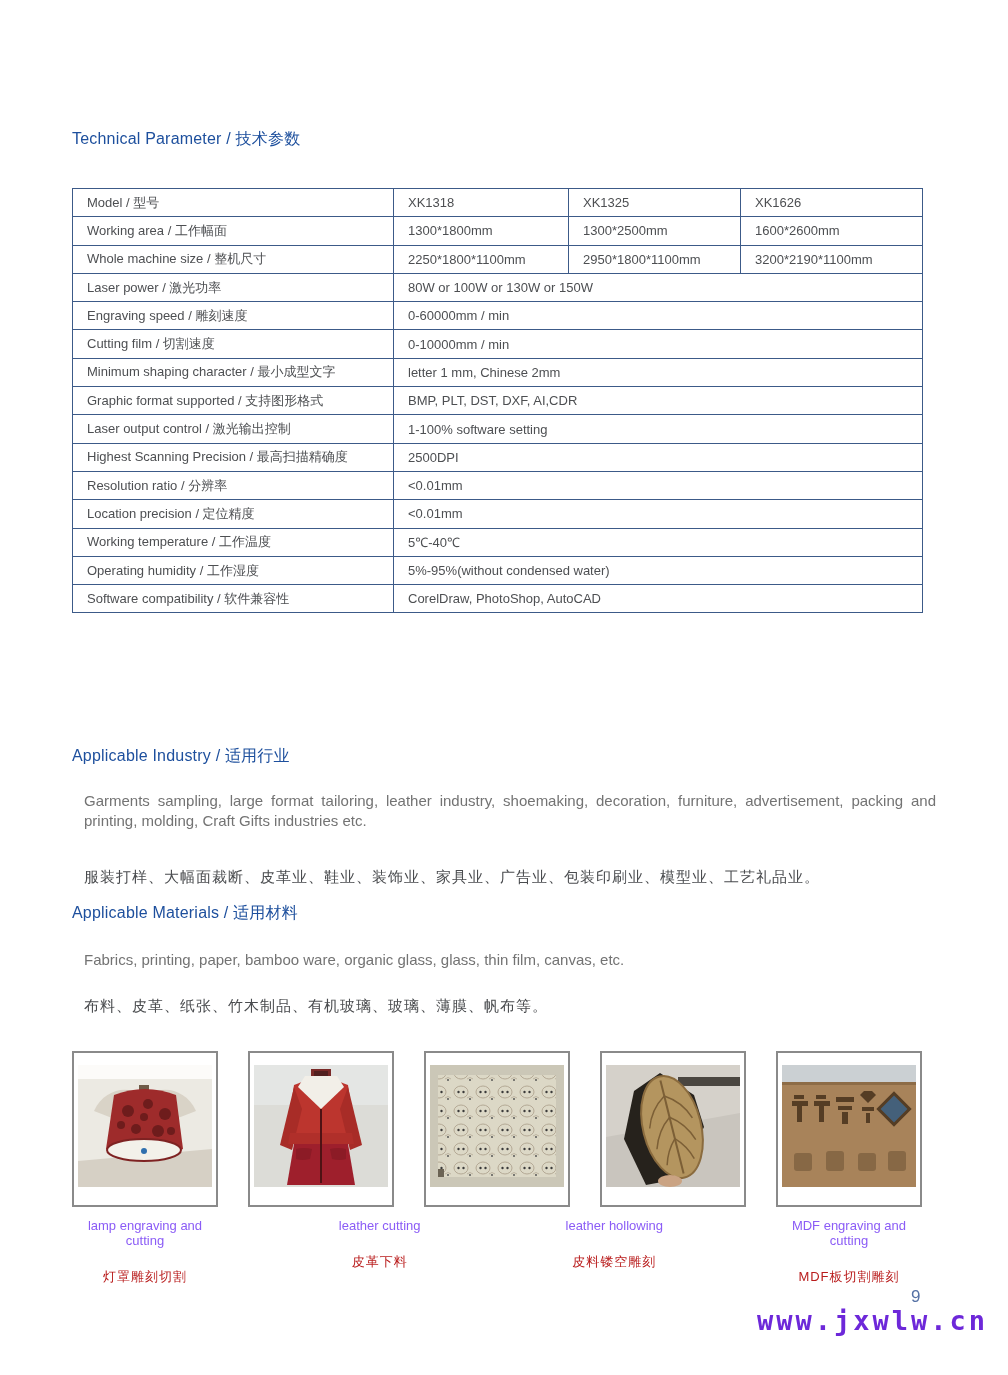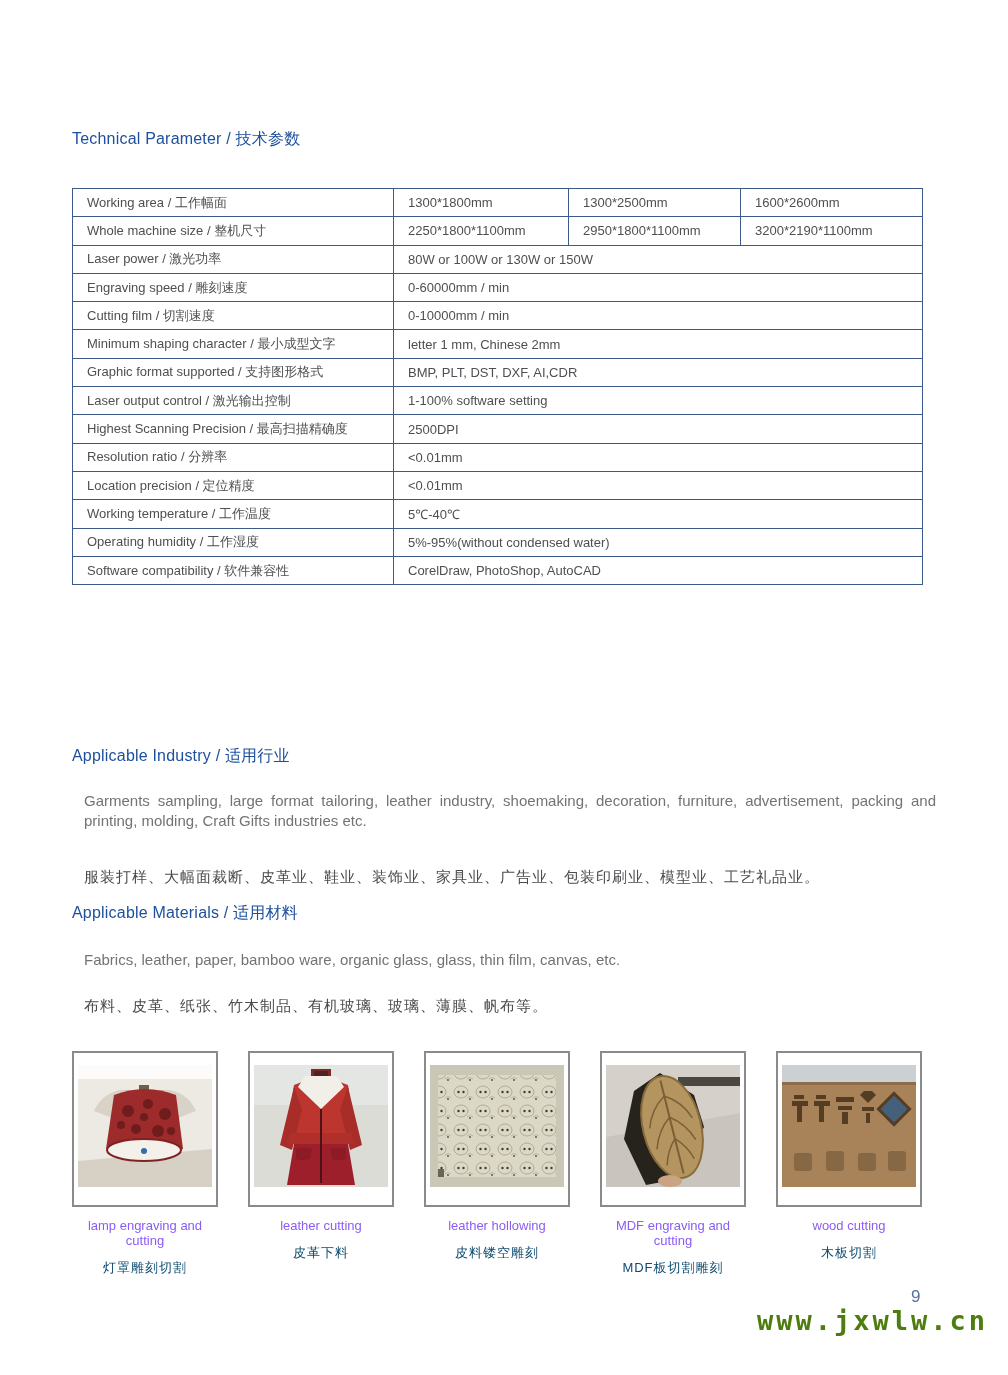--- a/index.html
+++ b/index.html
@@ -43,46 +43,52 @@
   }
   .figures-row { top:1051px; }
   .captions-row { top:1218px; }
   .figure-box {
     width:142px; height:152px; border:2px solid #8a8a8a; background:#ffffff;
     display:flex; align-items:flex-start; justify-content:center;
   }
   .figure-box svg { display:block; margin-top:12px; }
   .caption-cell { width:146px; text-align:center; }
   .caption-en { font-size:13px; line-height:15px; color:#8b5cf6; }
-  .caption-zh { font-size:13px; color:#0c4a6e; margin-top:11px; letter-spacing:1px; }
+  .caption-zh { font-size:13px; color:#b91c1c; margin-top:20px; letter-spacing:1px; }
 
   .watermark {
     position:absolute; left:757px; top:1305px;
     font-family:"DejaVu Sans Mono", monospace; font-weight:bold;
-    font-size:27px; letter-spacing:3px; color:#4d7c0f;
+    font-size:27px; letter-spacing:3px; color:#6d28d9;
   }
   .page-number {
     position:absolute; left:911px; top:1287px;
     font-size:17px; color:#5571a5;
   }
 </style>
 </head>
 <body>
 
 <h1 id="heading-technical" class="sec-heading">Technical Parameter / 技术参数</h1>
 
 <table id="spec-table">
   <colgroup>
     <col style="width:321px">
       <col style="width:175px">
       <col style="width:172px">
       <col style="width:182px">
   </colgroup>
   <tbody>
       <tr>
+        <td>Model / 型号</td>
+        <td>XK1318</td>
+        <td>XK1325</td>
+        <td>XK1626</td>
+      </tr>
+      <tr>
         <td>Working area / 工作幅面</td>
         <td>1300*1800mm</td>
         <td>1300*2500mm</td>
         <td>1600*2600mm</td>
       </tr>
       <tr>
         <td>Whole machine size / 整机尺寸</td>
         <td>2250*1800*1100mm</td>
         <td>2950*1800*1100mm</td>
         <td>3200*2190*1100mm</td>
@@ -136,21 +142,21 @@
         <td colspan="3">CorelDraw, PhotoShop, AutoCAD</td>
       </tr>
     </tbody>
 </table>
 
 <h1 id="heading-industry" class="sec-heading">Applicable Industry / 适用行业</h1>
 <p id="industry-en" class="para-en">Garments sampling, large format tailoring, leather industry, shoemaking, decoration, furniture, advertisement, packing and printing, molding, Craft Gifts industries etc.</p>
 <p id="industry-zh" class="para-zh">服装打样、大幅面裁断、皮革业、鞋业、装饰业、家具业、广告业、包装印刷业、模型业、工艺礼品业。</p>
 
 <h1 id="heading-materials" class="sec-heading">Applicable Materials / 适用材料</h1>
-<p id="materials-en" class="para-en">Fabrics, leather, paper, bamboo ware, organic glass, glass, thin film, canvas, etc.</p>
+<p id="materials-en" class="para-en">Fabrics, printing, paper, bamboo ware, organic glass, glass, thin film, canvas, etc.</p>
 <p id="materials-zh" class="para-zh">布料、皮革、纸张、竹木制品、有机玻璃、玻璃、薄膜、帆布等。</p>
 
 <div class="figures-row">
 
   <div class="figure-box">
     <svg width="134" height="122" viewBox="0 0 134 122">
       <rect width="134" height="122" fill="#eceae3"></rect>
       <rect width="134" height="14" fill="#fcfbf9"></rect>
       <path d="M0 96 L134 84 L134 122 L0 122 Z" fill="#d6d0c5"></path>
       <path d="M16 46 C26 24 50 20 62 30 L52 60 Z" fill="#d9d3c7"></path>
@@ -257,20 +263,16 @@
     <div class="caption-zh">皮革下料</div>
   </div>
   <div class="caption-cell">
     <div class="caption-en">leather hollowing</div>
     <div class="caption-zh">皮料镂空雕刻</div>
   </div>
   <div class="caption-cell">
     <div class="caption-en">MDF engraving and cutting</div>
     <div class="caption-zh">MDF板切割雕刻</div>
   </div>
-  <div class="caption-cell">
-    <div class="caption-en">wood cutting</div>
-    <div class="caption-zh">木板切割</div>
-  </div>
 </div>
 
 <div class="page-number">9</div>
 <div class="watermark">www.jxwlw.cn</div>
 
 </body></html>

